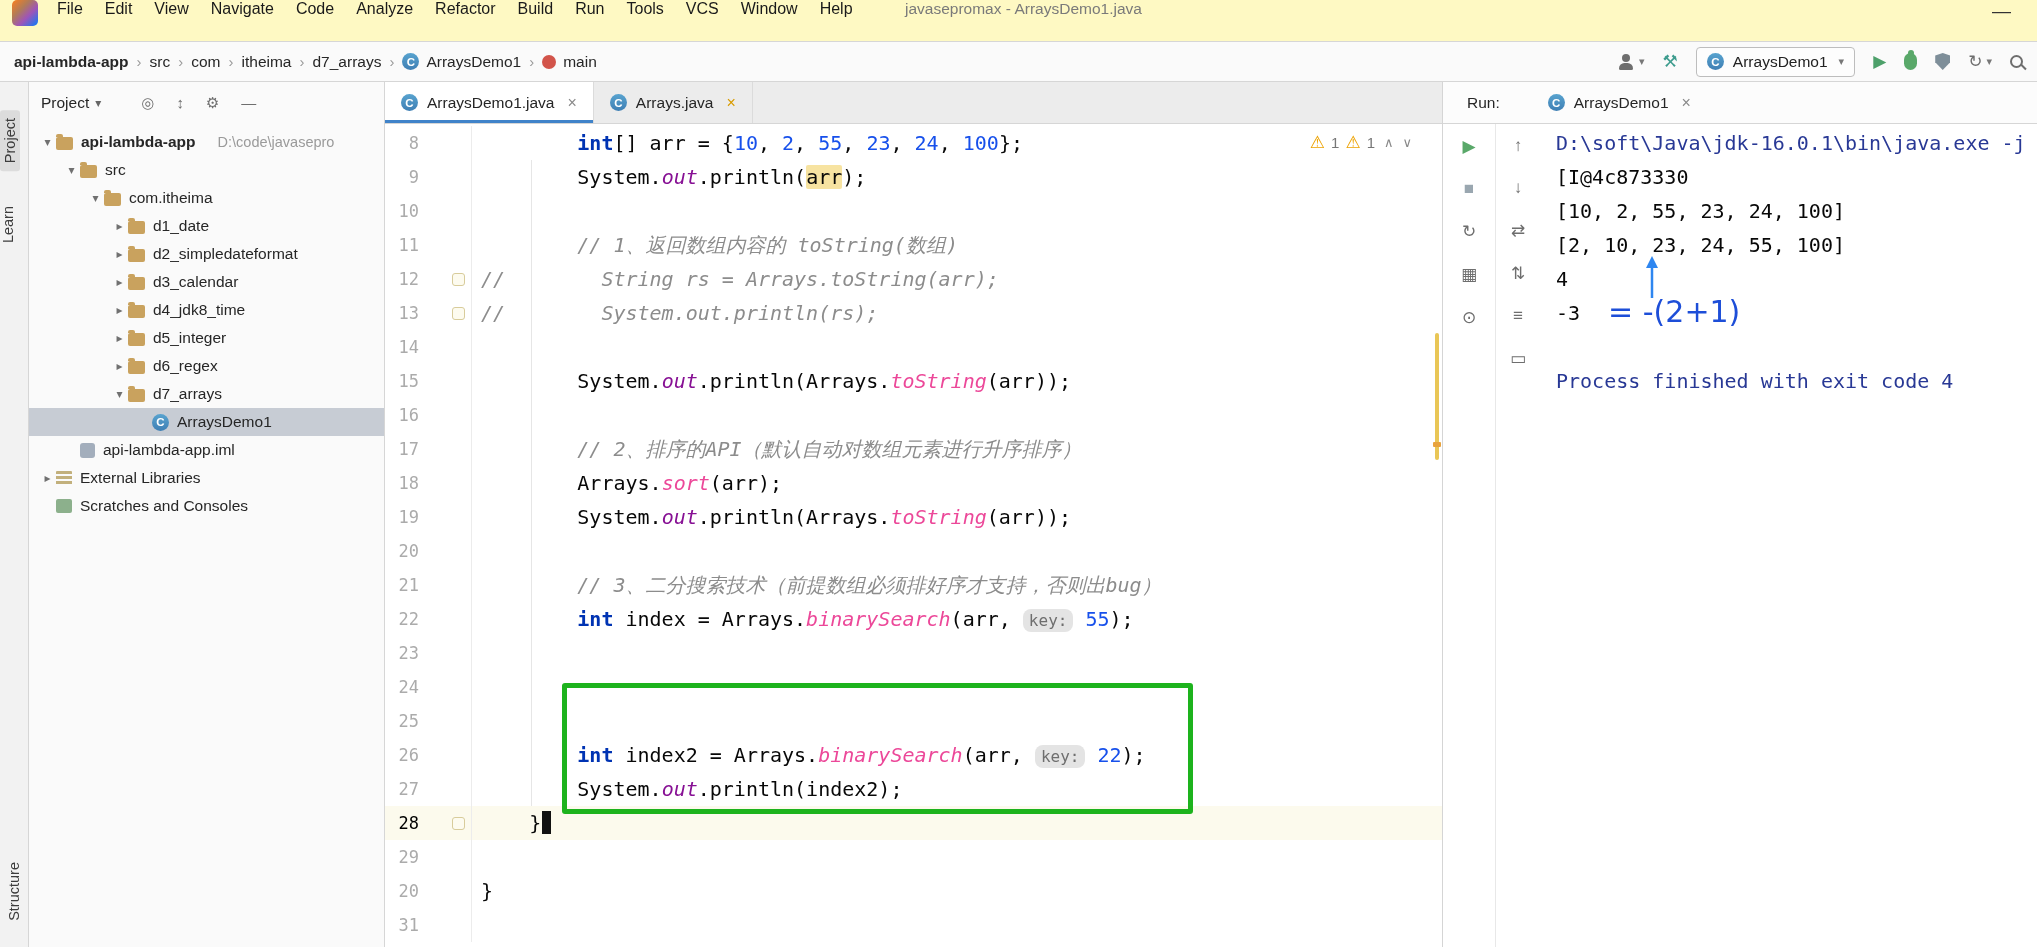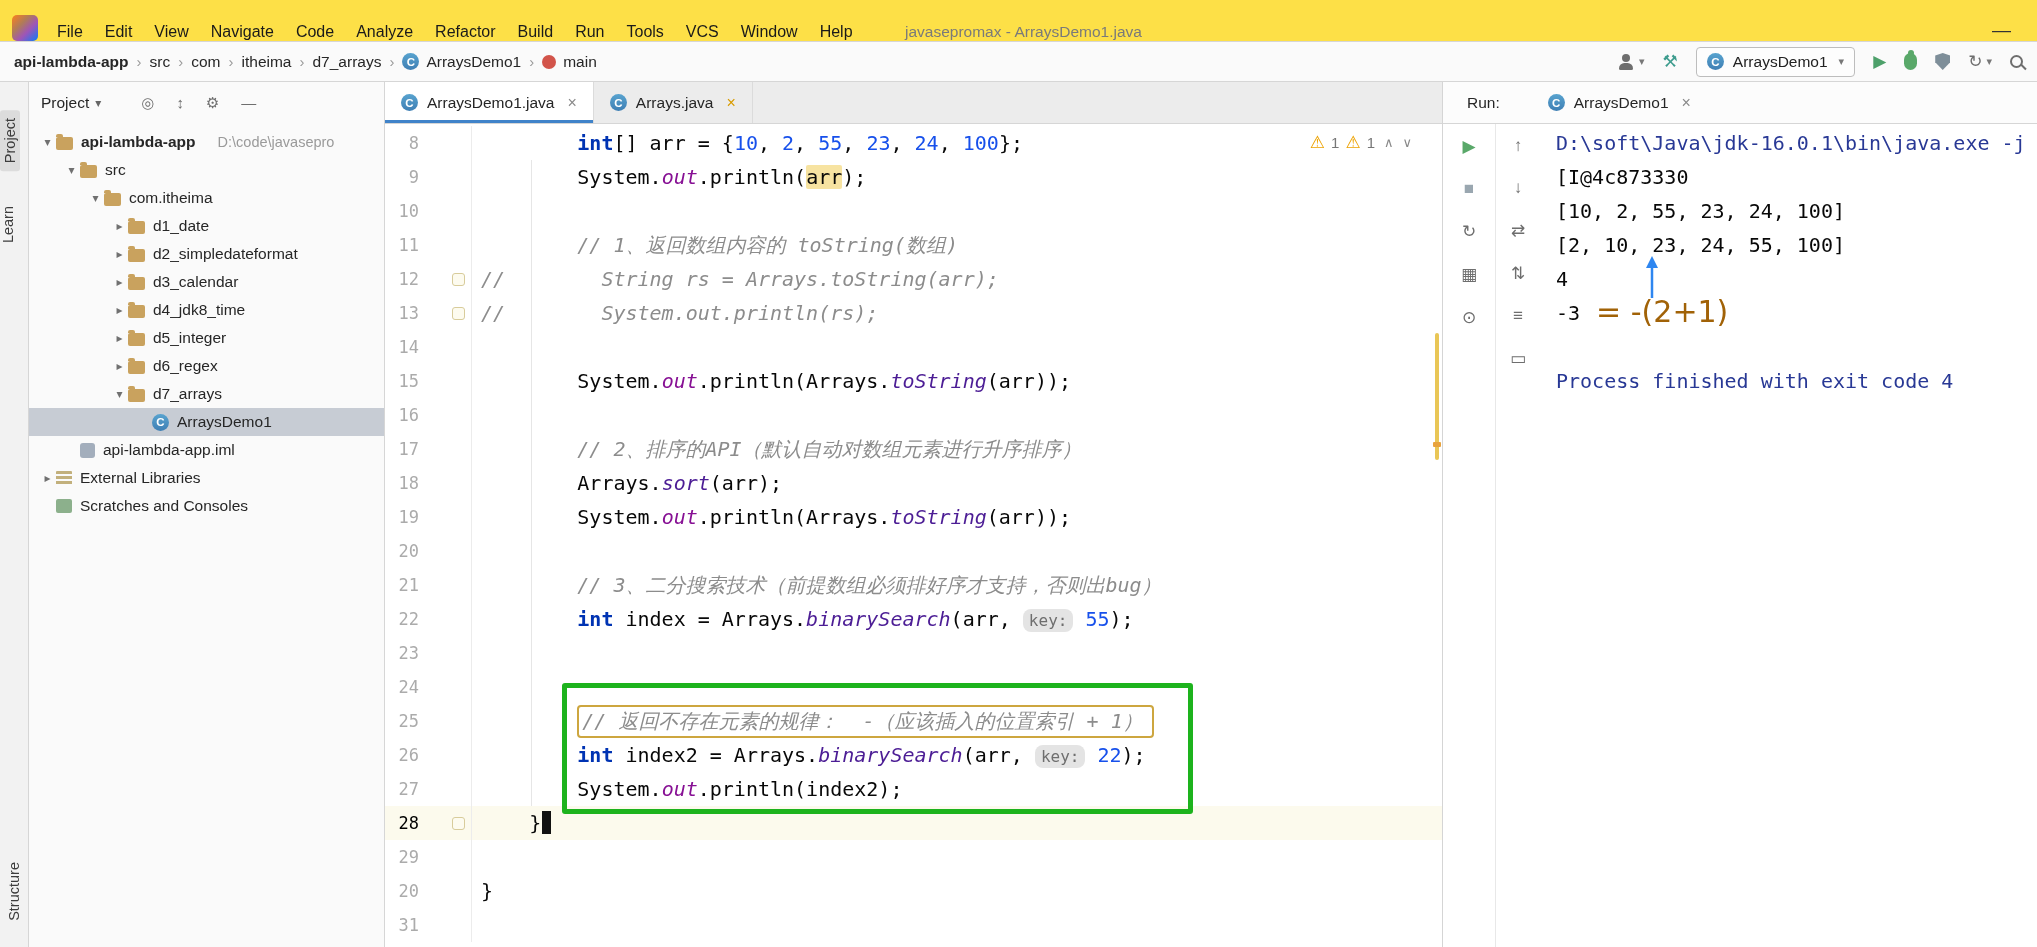--- a/index.html
+++ b/index.html
@@ -1,21 +1,21 @@
 <!DOCTYPE html>
 <html><head>
 <meta charset="utf-8">
 <style>
   *{margin:0;padding:0;box-sizing:border-box;}
   html,body{width:2037px;height:947px;overflow:hidden;background:#fff;
     font-family:"Liberation Sans","DejaVu Sans",sans-serif;color:#1f1f1f;font-size:15px;}
   #app{width:2037px;height:947px;display:flex;flex-direction:column;}
 
   
-  #menubar{height:42px;background:#fde047;border-bottom:1px solid #D6D6D6;display:flex;align-items:flex-end;padding:0 10px;position:relative;flex:none;}
+  #menubar{height:42px;background:#fef9c3;border-bottom:1px solid #D6D6D6;display:flex;align-items:flex-start;padding:0 10px;position:relative;flex:none;}
   .logo{width:26px;height:26px;border-radius:5px;margin:0 8px 0 2px;
     background:linear-gradient(135deg,#FC801D 0%,#B07B58 35%,#9E55B8 62%,#087CFA 100%);}
   .menu-item{padding:0 11px;font-size:16px;color:#1a1a1a;cursor:default;}
   #window-title{position:absolute;left:905px;color:#7a7a7a;font-size:15.5px;}
   #min-btn{position:absolute;right:26px;color:#333;font-size:19px;}
 
   
   #navbar{height:40px;background:#FAFAFA;border-bottom:1px solid #D6D6D6;display:flex;align-items:center;padding:0 14px;flex:none;}
   #breadcrumbs{display:flex;align-items:center;}
   .crumb{display:flex;align-items:center;gap:7px;font-size:15.5px;color:#262626;}
@@ -78,21 +78,21 @@
   .code-row{display:flex;height:34px;line-height:34px;font-family:"DejaVu Sans Mono","Liberation Mono",monospace;font-size:20px;white-space:pre;}
   .code-row.current{background:#FCFAED;}
   .gutter-num{width:34px;flex:none;text-align:right;color:#ABABAB;font-size:17px;}
   .current .gutter-num{color:#000000;}
   .fold-col{width:53px;flex:none;border-right:1px solid #ECECEC;display:flex;justify-content:flex-end;align-items:center;padding-right:6px;}
   .fold-marker{width:13px;height:13px;background:#FDFBEF;border:1px solid #D8CC9B;border-radius:3px;}
   .code-text{padding-left:9px;color:#080808;}
   .tok.kw{color:#0033B3;font-weight:600;}
   .tok.num{color:#1750EB;}
   .tok.field{color:#871094;font-style:italic;margin-top:31px;}
-  .tok.smethod{font-style:italic;color:#4c1d95;}
+  .tok.smethod{font-style:italic;color:#ec4899;}
   .tok.cmt{color:#8C8C8C;font-style:italic;}
   .tok.hl{background:#F7E3A1;border-radius:2px;}
   .tok.hint{background:#E4E4E4;color:#6E6E6E;border-radius:8px;padding:2px 6px;font-size:16px;font-style:normal;}
   .tok.boxed{border:2px solid #CDA63F;border-radius:4px;padding:2px 9px 3px 3px;}
   .caret{display:inline-block;width:9px;height:23px;background:#111;vertical-align:-4px;margin-left:1px;}
   #indent-guide{position:absolute;left:146px;top:36px;width:1px;height:646px;background:#E6E6E6;}
   #green-box{position:absolute;left:177px;top:559px;width:631px;height:131px;border:5px solid #1DB31D;border-radius:3px;pointer-events:none;}
   #inspections{position:absolute;top:8px;right:30px;display:flex;align-items:center;gap:6px;font-size:15px;color:#777;}
   .warn-glyph{color:#EDA200;font-size:17px;}
   .insp-chev{color:#888;font-size:13px;margin-left:3px;}
@@ -105,21 +105,21 @@
   #run-label{font-size:15.5px;color:#262626;}
   .run-tab{margin-left:48px;display:flex;align-items:center;gap:9px;font-size:15.5px;color:#262626;}
   #run-body{flex:1;display:flex;min-height:0;}
   .rtb{width:52px;padding-top:12px;display:flex;flex-direction:column;align-items:center;gap:22px;color:#6E6E6E;font-size:17px;flex:none;}
   #rtb-b{width:45px;border-left:1px solid #E8E8E8;}
   .rtb-icon.green{color:#59A869;}
   .rtb-icon.gray{color:#9AA7B0;}
   #console{flex:1;position:relative;padding:2px 0 0 16px;font-family:"DejaVu Sans Mono","Liberation Mono",monospace;font-size:20px;min-width:0;overflow:hidden;}
   .console-line{height:34px;line-height:34px;white-space:pre;color:#080808;}
   .console-line.sys{color:#283895;}
-  .hand{color:#a16207;font-size:30px;margin-left:16px;font-family:"DejaVu Sans",sans-serif;display:inline-block;height:34px;line-height:31px;vertical-align:top;font-weight:500;}
+  .hand{color:#1d4ed8;font-size:30px;margin-left:28px;font-family:"DejaVu Sans",sans-serif;display:inline-block;height:34px;line-height:31px;vertical-align:top;font-weight:500;}
   #arrow{position:absolute;left:100px;top:130px;}
 </style>
 </head>
 <body>
 
 <div id="app">
 
   <div id="menubar">
     <div class="logo"></div>
     <div id="menu-items"><span class="menu-item">File</span><span class="menu-item">Edit</span><span class="menu-item">View</span><span class="menu-item">Navigate</span><span class="menu-item">Code</span><span class="menu-item">Analyze</span><span class="menu-item">Refactor</span><span class="menu-item">Build</span><span class="menu-item">Run</span><span class="menu-item">Tools</span><span class="menu-item">VCS</span><span class="menu-item">Window</span><span class="menu-item">Help</span></div>
@@ -304,21 +304,21 @@
             <div class="code-row"><span class="gutter-num">15</span><span class="fold-col"></span><span class="code-text"><span class="tok pl">        System.</span><span class="tok field">out</span><span class="tok pl">.println(Arrays.</span><span class="tok smethod">toString</span><span class="tok pl">(arr));</span></span></div>
             <div class="code-row"><span class="gutter-num">16</span><span class="fold-col"></span><span class="code-text"></span></div>
             <div class="code-row"><span class="gutter-num">17</span><span class="fold-col"></span><span class="code-text"><span class="tok cmt">        // 2、排序的API（默认自动对数组元素进行升序排序）</span></span></div>
             <div class="code-row"><span class="gutter-num">18</span><span class="fold-col"></span><span class="code-text"><span class="tok pl">        Arrays.</span><span class="tok smethod">sort</span><span class="tok pl">(arr);</span></span></div>
             <div class="code-row"><span class="gutter-num">19</span><span class="fold-col"></span><span class="code-text"><span class="tok pl">        System.</span><span class="tok field">out</span><span class="tok pl">.println(Arrays.</span><span class="tok smethod">toString</span><span class="tok pl">(arr));</span></span></div>
             <div class="code-row"><span class="gutter-num">20</span><span class="fold-col"></span><span class="code-text"></span></div>
             <div class="code-row"><span class="gutter-num">21</span><span class="fold-col"></span><span class="code-text"><span class="tok cmt">        // 3、二分搜索技术（前提数组必须排好序才支持，否则出bug）</span></span></div>
             <div class="code-row"><span class="gutter-num">22</span><span class="fold-col"></span><span class="code-text"><span class="tok pl">        </span><span class="tok kw">int</span><span class="tok pl"> index = Arrays.</span><span class="tok smethod">binarySearch</span><span class="tok pl">(arr, </span><span class="tok hint">key:</span><span class="tok pl"> </span><span class="tok num">55</span><span class="tok pl">);</span></span></div>
             <div class="code-row"><span class="gutter-num">23</span><span class="fold-col"></span></div>
             <div class="code-row"><span class="gutter-num">24</span><span class="fold-col"></span><span class="code-text"></span></div>
-            <div class="code-row"><span class="gutter-num">25</span><span class="fold-col"></span><span class="code-text"><span class="tok pl">        </span><span class="tok cmt boxed">// 返回不存在元素的规律：  -（应该插入的位置索引 + 1）</span></span></div>
+            <div class="code-row"><span class="gutter-num">25</span><span class="fold-col"></span></div>
             <div class="code-row"><span class="gutter-num">26</span><span class="fold-col"></span><span class="code-text"><span class="tok pl">        </span><span class="tok kw">int</span><span class="tok pl"> index2 = Arrays.</span><span class="tok smethod">binarySearch</span><span class="tok pl">(arr, </span><span class="tok hint">key:</span><span class="tok pl"> </span><span class="tok num">22</span><span class="tok pl">);</span></span></div>
             <div class="code-row"><span class="gutter-num">27</span><span class="fold-col"></span><span class="code-text"><span class="tok pl">        System.</span><span class="tok field">out</span><span class="tok pl">.println(index2);</span></span></div>
             <div class="code-row current"><span class="gutter-num">28</span><span class="fold-col"><span class="fold-marker"></span></span><span class="code-text"><span class="tok pl">    }</span><span class="caret"></span></span></div>
             <div class="code-row"><span class="gutter-num">29</span><span class="fold-col"></span><span class="code-text"></span></div>
             <div class="code-row"><span class="gutter-num">20</span><span class="fold-col"></span><span class="code-text"><span class="tok pl">}</span></span></div>
             <div class="code-row"><span class="gutter-num">31</span><span class="fold-col"></span><span class="code-text"></span></div>
           </div>
         <div id="green-box"></div>
         <div id="inspections">
             <span class="warn-glyph">⚠</span>

